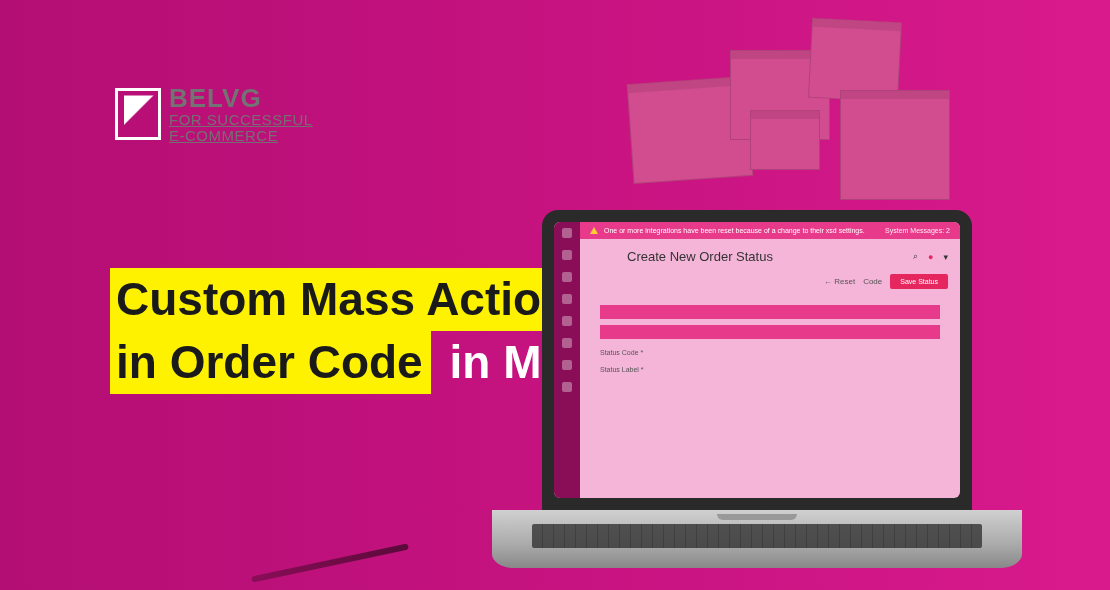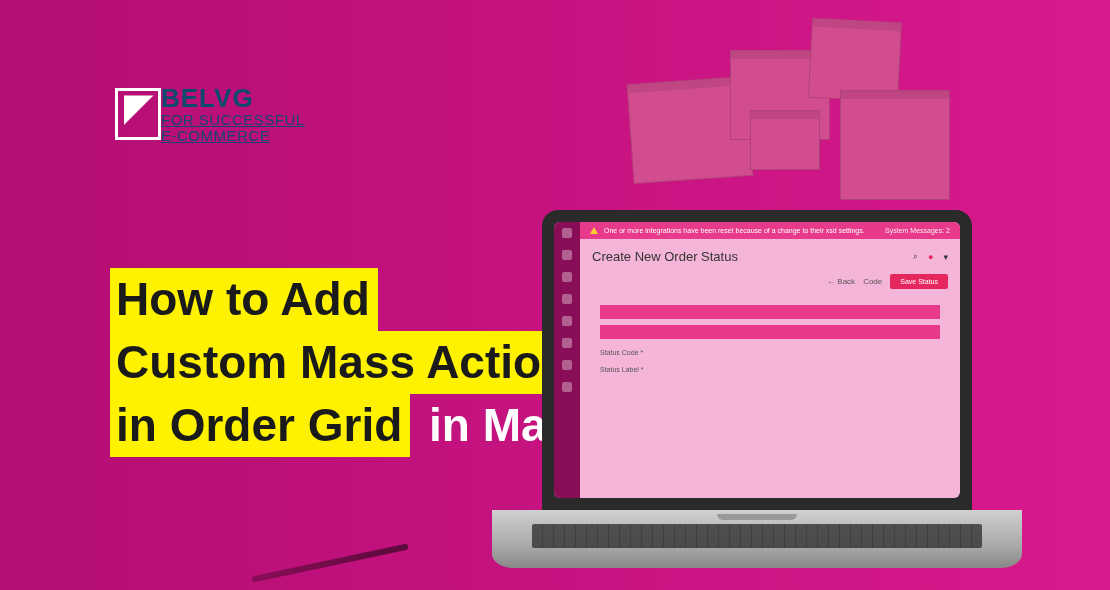--- a/index.html
+++ b/index.html
@@ -19,21 +19,22 @@
       position: absolute;
       inset: 0;
       background: linear-gradient(to right, #b30e73 0%, #c4127f 45%, #d91a8c 100%);
     }
     .logo {
       position: absolute;
       top: 85px;
       left: 115px;
       display: flex;
       align-items: center;
-      color: #0c4a6e;
+      gap: 8px;
+      color: #737373;
     }
     .logo-mark {
       width: 46px;
       height: 52px;
       border: 3px solid #fff;
       position: relative;
       overflow: hidden;
       background: transparent;
     }
     .logo-mark::before {
@@ -148,20 +149,21 @@
     }
     .alert-right {
       margin-left: auto;
       opacity: 0.9;
     }
     .screen-header {
       padding: 10px 12px 6px 12px;
       display: flex;
       align-items: center;
       justify-content: space-between;
+      margin-left: 35px;
     }
     .screen-title {
       font-size: 13px;
       color: #333;
       font-weight: 400;
     }
     .screen-icons {
       display: flex;
       gap: 10px;
       align-items: center;
@@ -283,24 +285,23 @@
 <div class="logo">
   <div class="logo-mark"></div>
   <div class="logo-text">
     <span class="logo-brand">BELVG</span>
     <span class="logo-tagline">FOR SUCCESSFUL</span>
     <span class="logo-tagline">E-COMMERCE</span>
   </div>
 </div>
 
 <div class="headline">
-  <span class="hl-line"><span class="hl-yellow">How to Add</span></span>
   <span class="hl-line"><span class="hl-yellow">Custom Mass Action</span></span>
   <span class="hl-line">
-    <span class="hl-yellow">in Order Grid</span><span class="hl-plain"> in Magento 2</span>
+    <span class="hl-yellow">in Order Code</span><span class="hl-plain"> in Magento 2</span>
   </span>
 </div>
 
 <div class="laptop">
   <div class="laptop-screen-outer">
     <div class="laptop-screen">
       <div class="screen-sidebar">
         <div class="dot"></div>
         <div class="dot"></div>
         <div class="dot"></div>
@@ -318,21 +319,21 @@
         </div>
         <div class="screen-header">
           <span class="screen-title">Create New Order Status</span>
           <div class="screen-icons">
             <span>⌕</span>
             <span style="color:#e6275f;">●</span>
             <span>▾</span>
           </div>
         </div>
         <div class="screen-actions">
-          <span class="btn-text">← Back</span>
+          <span class="btn-text">← Reset</span>
           <span class="btn-text">Code</span>
           <span class="btn-primary">Save Status</span>
         </div>
         <div class="screen-form">
           <div class="form-bar"></div>
           <div class="form-bar"></div>
           <div class="form-label">Status Code *</div>
           <div class="form-label">Status Label *</div>
         </div>
       </div>

